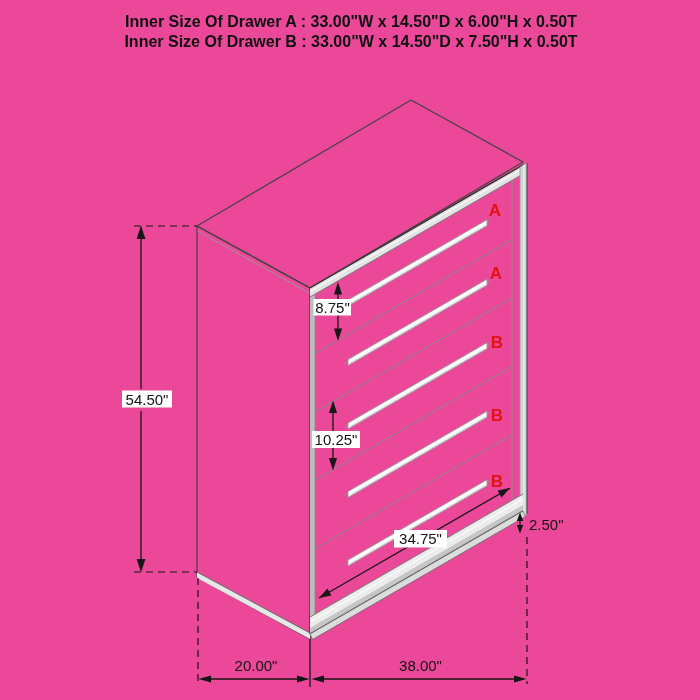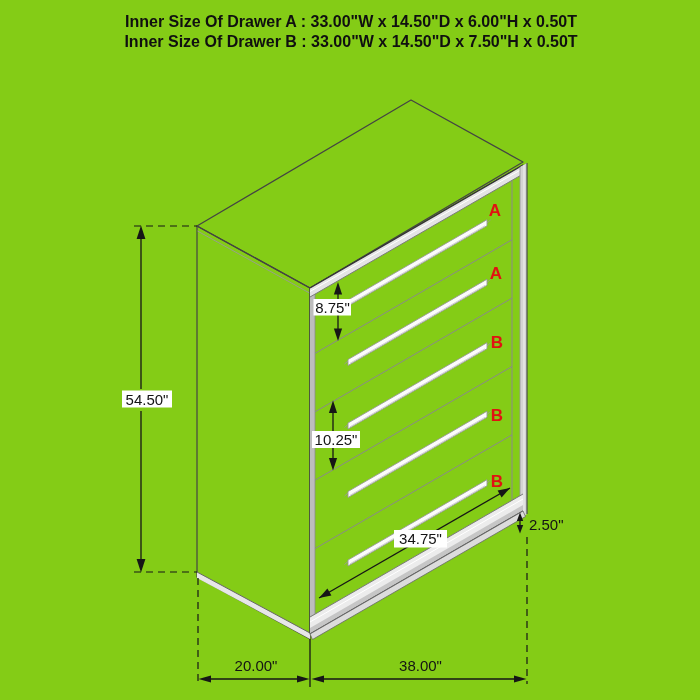--- a/index.html
+++ b/index.html
@@ -1,16 +1,16 @@
 <!DOCTYPE html>
 <html><head>
 <meta charset="utf-8">
 <style>
   html,body{margin:0;padding:0;background:#ffffff;}
-  .page{position:relative;width:700px;height:700px;background:#84cc16;overflow:hidden;}
+  .page{position:relative;width:700px;height:700px;background:#ec4899;overflow:hidden;}
   svg{position:absolute;left:0;top:0;}
   svg text{font-family:"Liberation Sans", sans-serif;fill:#161616;}
   .title-line{font-size:16px;font-weight:bold;fill:#101010;}
   .dim-label{font-size:15px;fill:#141414;}
   .drawer-letter{font-size:17px;font-weight:bold;fill:var(--accent-red,#e11212);}
   .edge{stroke:#444;stroke-width:1.2;fill:none;stroke-linejoin:round;}
   .thin{stroke:#8a8a8a;stroke-width:1;fill:none;}
   .dim{stroke:#161616;stroke-width:1.3;fill:none;}
   .dim-dash{stroke:#161616;stroke-width:1.2;fill:none;stroke-dasharray:7,5;}
   .arrow{fill:#161616;stroke:none;}

